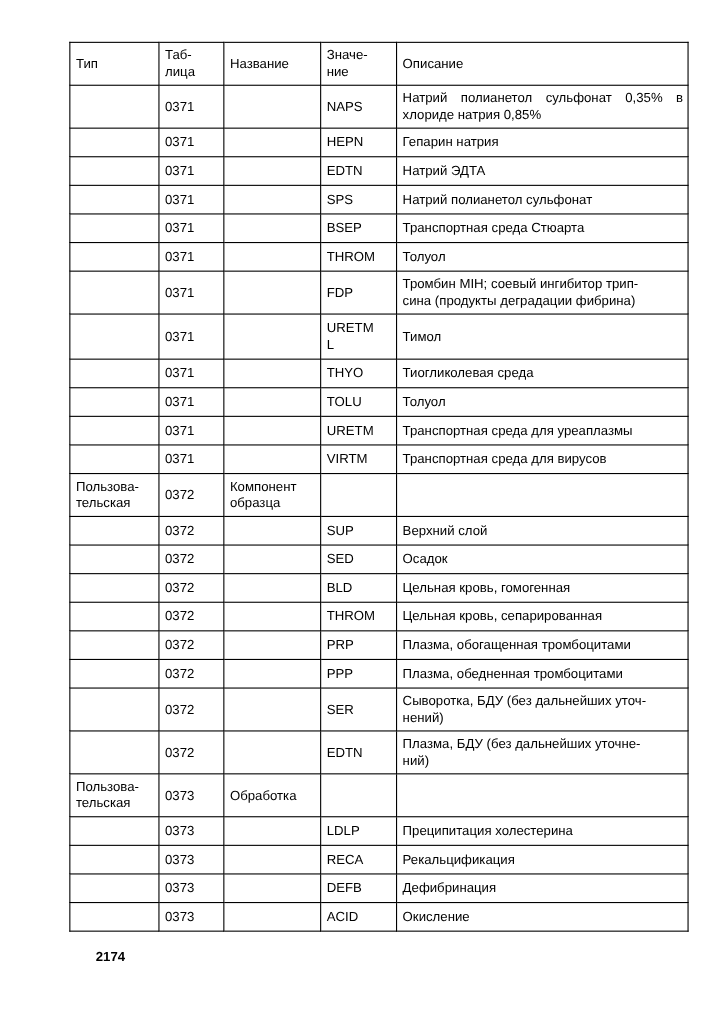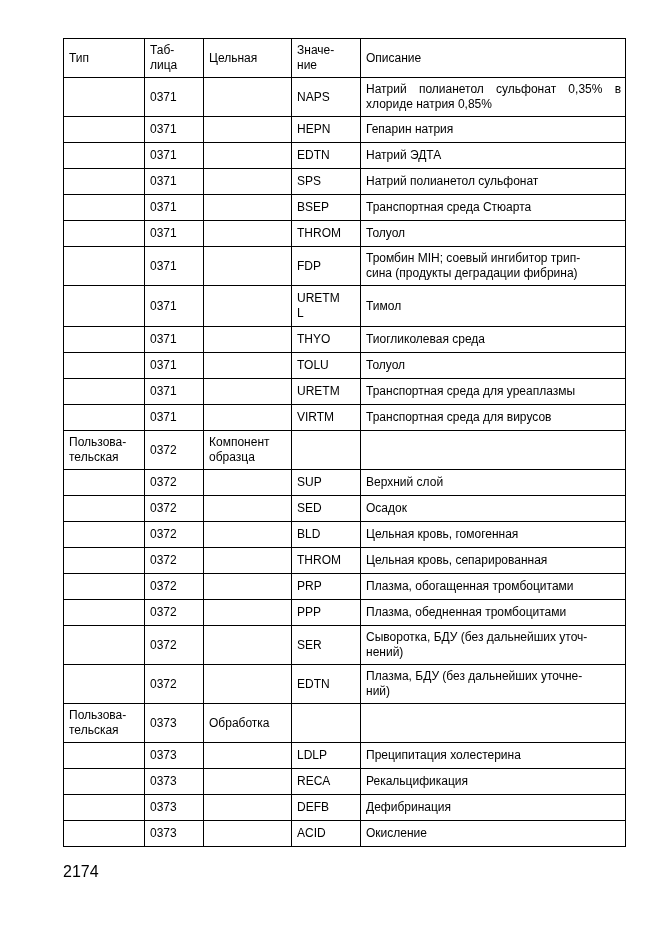--- a/index.html
+++ b/index.html
@@ -42,24 +42,24 @@
   }
   .spec-table th {
     font-weight: normal;
     height: 37px;
     vertical-align: middle;
   }
   .spec-table td { min-height: 19px; }
   .spec-table td.desc { text-align: justify; }
   .spec-table td.val  { padding-top: 5px; padding-bottom: 5px; }
   .page-number {
-    font-size: 16px;
-    font-weight: normal;
+    font-size: 12px;
+    font-weight: bold;
     margin-top: 16px;
-    margin-left: 63px;
+    margin-left: 87px;
   }
 </style>
 </head>
 <body>
 
 <div class="page">
 
 
   <table class="spec-table">
     <colgroup>
@@ -67,21 +67,21 @@
       <col class="col-table">
       <col class="col-name">
       <col class="col-value">
       <col class="col-desc">
     </colgroup>
     <thead>
       <tr>
         <th>Тип</th>
         <th>Таб-
 лица</th>
-        <th>Цельная</th>
+        <th>Название</th>
         <th>Значе-
 ние</th>
         <th>Описание</th>
       </tr>
     </thead>
     <tbody>
         <tr>
       <td class="typ"></td>
       <td class="tbl">0371</td>
       <td class="nam"></td>

